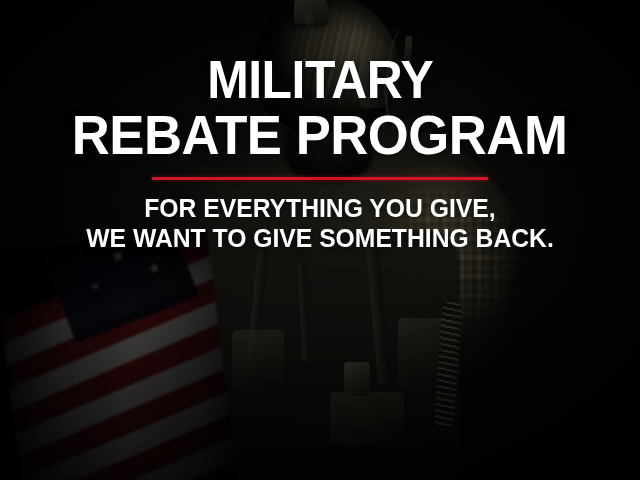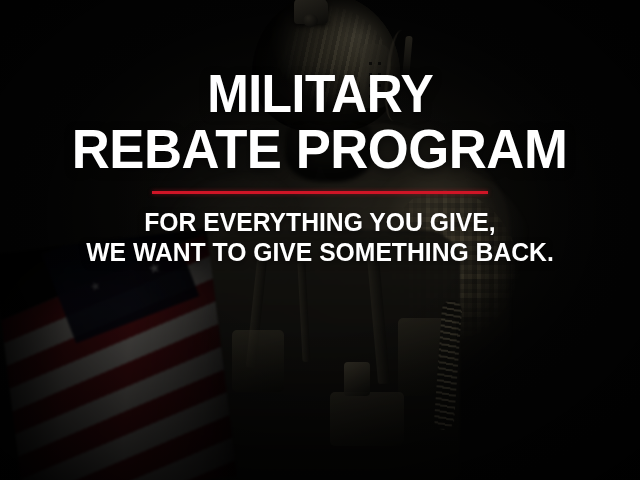--- a/index.html
+++ b/index.html
@@ -270,21 +270,21 @@
   }
 
   
   .content {
     position: absolute;
     inset: 0;
     display: flex;
     flex-direction: column;
     align-items: center;
     justify-content: flex-start;
-    padding-top: 68px;
+    padding-top: 54px;
     box-sizing: border-box;
   }
   .headline {
     margin: 0;
     color: #ffffff;
     font-weight: 700;
     font-size: 53px;
     line-height: 0.98;
     letter-spacing: -0.5px;
     text-align: center;

